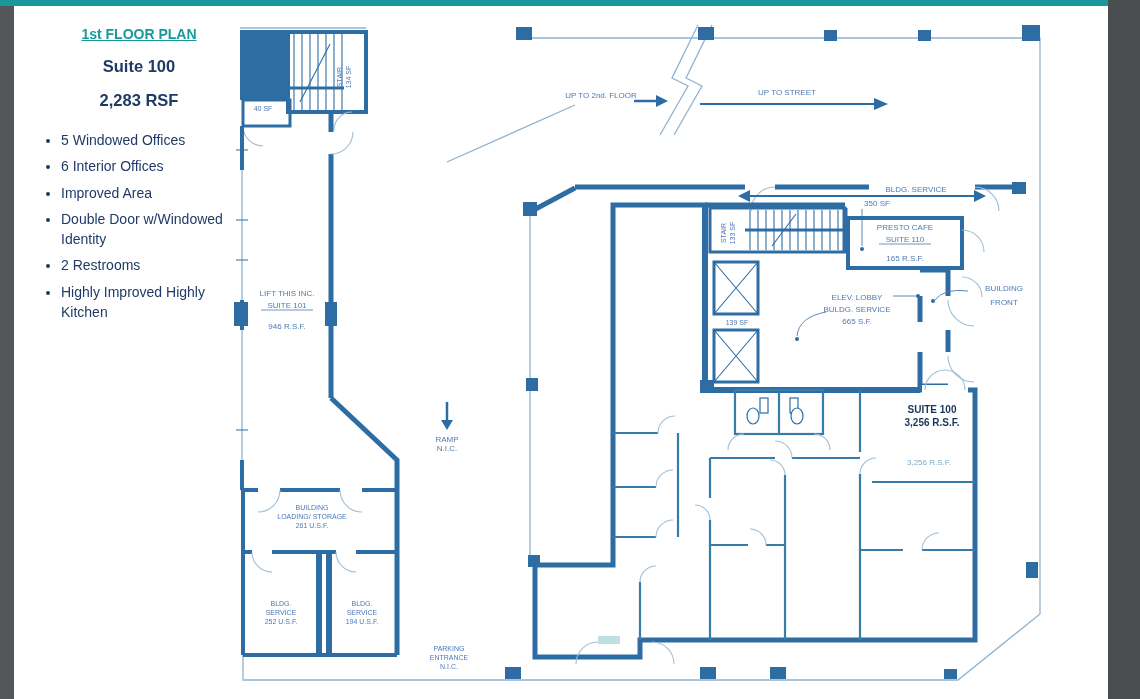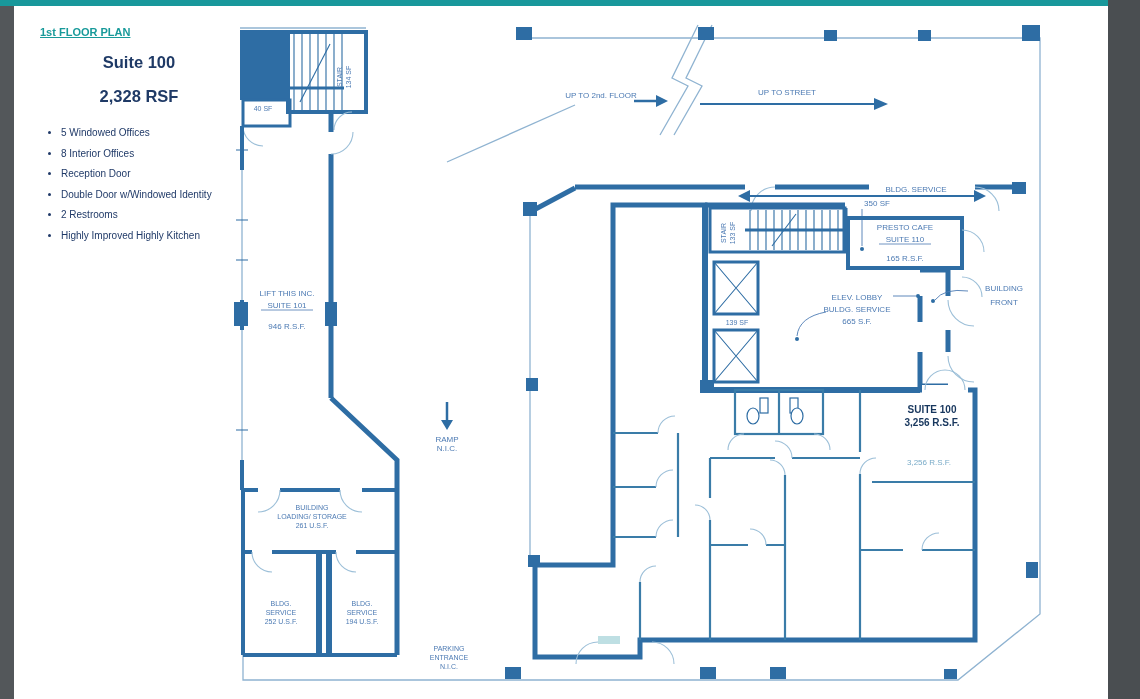--- a/index.html
+++ b/index.html
@@ -1,24 +1,24 @@
 <!DOCTYPE html>
 <html><head>
 <meta charset="utf-8">
 <style>
   html,body{margin:0;padding:0;background:#fff;width:1140px;height:699px;overflow:hidden;}
   body{position:relative;font-family:"Liberation Sans",sans-serif;}
   .topstrip{position:absolute;left:0;top:0;width:1108px;height:6px;}
   .leftbar{position:absolute;left:0;top:6px;width:14px;height:693px;background:#53575a;}
   .rightbar{position:absolute;right:0;top:0;width:32px;height:699px;background:#4a4e51;}
   .sidebar{position:absolute;left:40px;top:26px;width:198px;color:#203a68;}
-  .sidebar .title{color:#189a9a;font-size:11px;font-weight:bold;text-decoration:underline;text-align:left;margin-bottom:15px;}
+  .sidebar .title{color:#189a9a;font-size:14px;font-weight:bold;text-decoration:underline;text-align:center;margin-bottom:15px;}
   .sidebar .sub{font-size:16.5px;font-weight:bold;text-align:center;margin-bottom:15px;color:#1f3a66;}
   .sidebar ul{margin:20px 0 0 0;padding-left:21px;}
-  .sidebar li{font-size:10px;line-height:1.45;margin-bottom:6px;}
+  .sidebar li{font-size:14px;line-height:1.45;margin-bottom:6px;}
   svg{position:absolute;left:0;top:0;}
   svg text{font-family:"Liberation Sans",sans-serif;}
   .lbl{font-size:8px;fill:#4c7ab3;text-anchor:middle;}
   .lbls{font-size:7px;fill:#4c7ab3;text-anchor:middle;}
   .lblb{font-size:10px;font-weight:bold;fill:#17365d;text-anchor:middle;}
   .lblf{font-size:8px;fill:#79abc8;text-anchor:middle;}
   .w{stroke:#2e6da4;fill:none;}
   .w3{stroke-width:3;}.w4{stroke-width:4;}.w5{stroke-width:5;}.w6{stroke-width:6;}
   .thin{stroke:#8fb3d1;stroke-width:1.3;fill:none;}
   .step{stroke:#2e6da4;stroke-width:1.1;fill:none;}
@@ -33,25 +33,25 @@
 </head>
 <body>
 
 <div class="topstrip" style="background: rgb(24, 152, 155);"></div>
 <div class="leftbar"></div>
 <div class="rightbar"></div>
 
 <div class="sidebar">
   <div class="title">1st FLOOR PLAN</div>
   <div class="sub">Suite 100</div>
-  <div class="sub">2,328 RSF</div>
+  <div class="sub">2,283 RSF</div>
   <ul>
     <li>5 Windowed Offices</li>
-    <li>8 Interior Offices</li>
-    <li>Reception Door</li>
+    <li>6 Interior Offices</li>
+    <li>Improved Area</li>
     <li>Double Door w/Windowed Identity</li>
     <li>2 Restrooms</li>
     <li>Highly Improved Highly Kitchen</li>
   </ul>
 </div>
 
 <svg width="1140" height="699" viewBox="0 0 1140 699">
 
   <path d="M613 205 H705 V390 H975 V640 H640 V657 H535 V565 H613 Z" class="w w5" fill="#bedfe3"></path>
 

